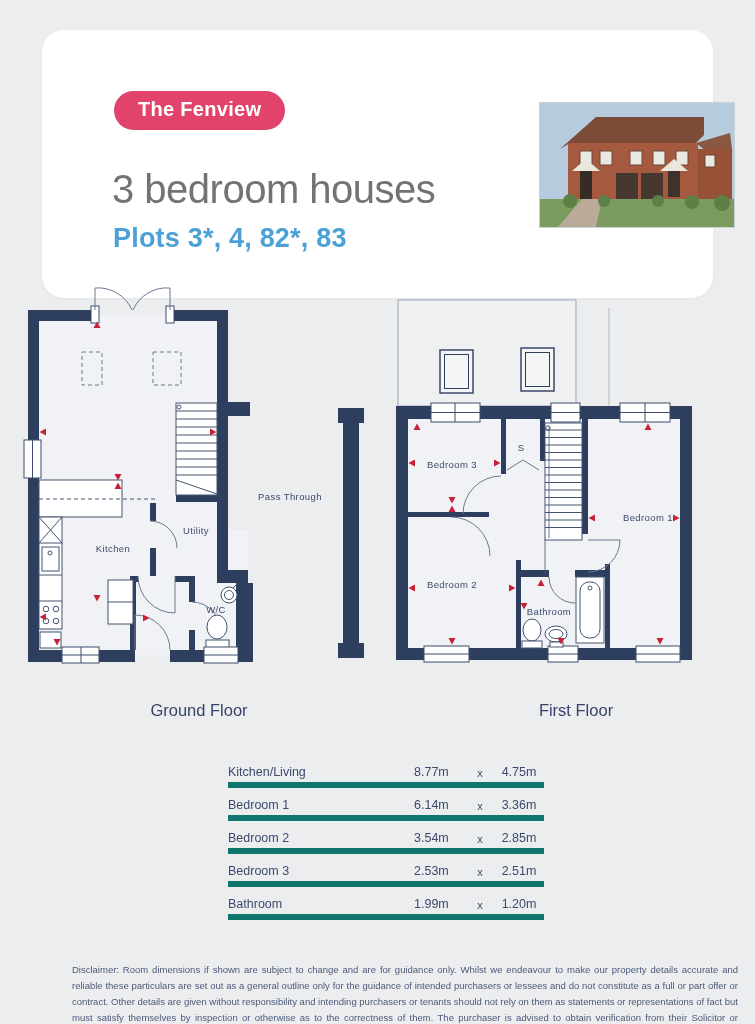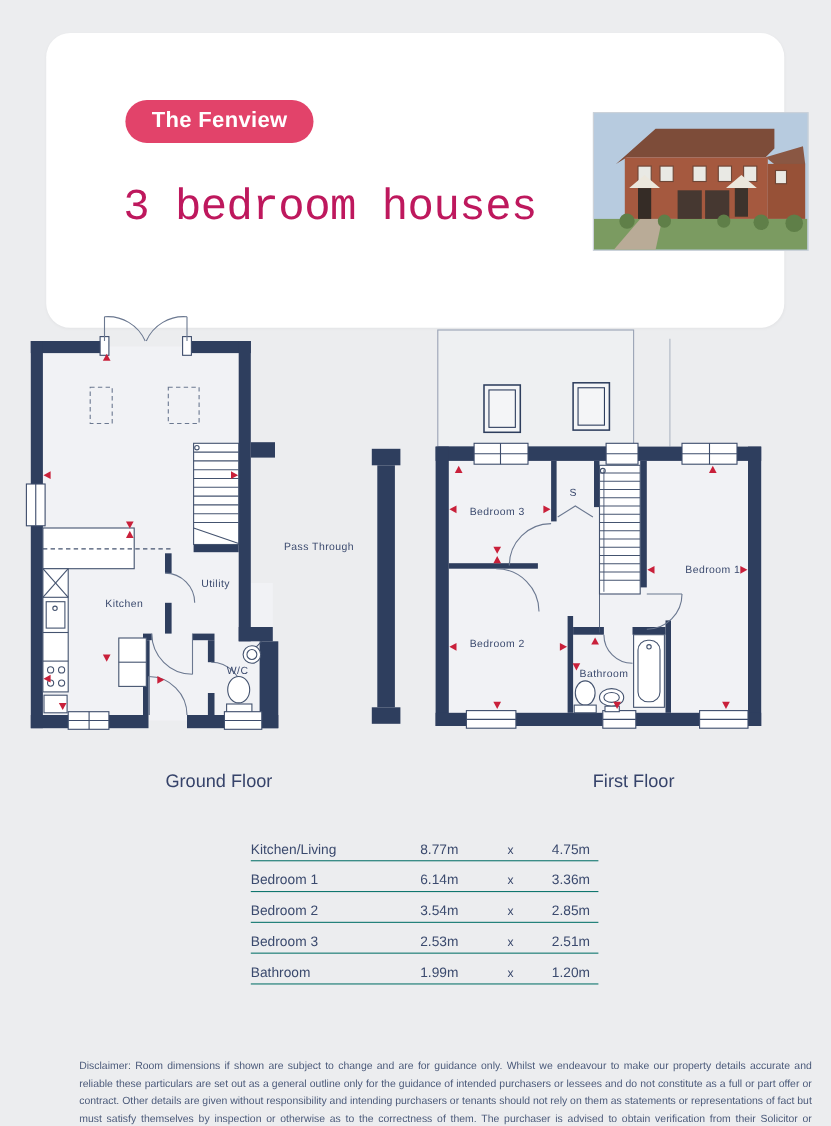--- a/index.html
+++ b/index.html
@@ -1,49 +1,50 @@
 <!DOCTYPE html>
 <html><head>
 <meta charset="utf-8">
 <style>
   html,body{margin:0;padding:0;}
   body{width:755px;height:1024px;background:#ecedef;font-family:"Liberation Sans",sans-serif;position:relative;overflow:hidden;}
   .page{position:absolute;inset:0;}
   
   .card{position:absolute;left:42px;top:30px;width:671px;height:268px;background:#ffffff;border-radius:22px;box-shadow:0 1px 3px rgba(0,0,0,0.04);}
   .badge{position:absolute;left:72px;top:61px;background:#e2436a;color:#ffffff;font-size:20px;font-weight:bold;letter-spacing:.3px;padding:7px 24px 9px 24px;border-radius:20px;}
-  .title{position:absolute;left:70px;top:137px;font-family:Liberation Mono, monospace;font-size:40px;color:#be185d;letter-spacing:-.5px;}
+  .title{position:absolute;left:70px;top:137px;font-family:Liberation Sans, sans-serif;font-size:40px;color:#737373;letter-spacing:-.5px;}
   .subtitle{position:absolute;left:71px;top:193px;font-size:27px;font-weight:bold;color:#4ba1d6;letter-spacing:.2px;}
   .photo{position:absolute;left:497px;top:72px;width:194px;height:124px;border:1px solid #ccd1d8;background:#b7cbdf;}
   
   .plans-svg{position:absolute;left:0;top:280px;width:755px;height:410px;}
   .plans-svg text{font-family:"Liberation Sans",sans-serif;fill:#3b4a6e;font-size:9.5px;letter-spacing:.4px;}
   .floor-title{position:absolute;top:701px;width:160px;text-align:center;font-family:Liberation Sans, sans-serif;font-size:16.5px;color:#36436a;}
   .floor-title.g{left:119px;}
   .floor-title.f{left:496px;}
   
   .dims{position:absolute;left:228px;top:755px;width:316px;color:#3b4a6e;}
-  .drow{display:flex;align-items:flex-end;height:24px;border-bottom:1px solid #0f766e;font-size:12.5px;padding-bottom:3px;box-sizing:content-box;gap:16px;}
+  .drow{display:flex;align-items:flex-end;height:24px;border-bottom:6px solid #0f766e;font-size:12.5px;padding-bottom:3px;box-sizing:content-box;}
   .drow .room{flex:1;text-align:left;}
   .drow .v1{width:52px;text-align:left;}
   .drow .xx{width:28px;text-align:center;font-size:11px;}
   .drow .v2{width:50px;text-align:center;}
   .total{margin-top:7px;text-align:right;padding-right:38px;font-weight:bold;font-size:12.5px;}
   
   .note{position:absolute;left:72px;top:941px;font-size:13px;font-weight:bold;color:#2e3e5e;letter-spacing:.1px;}
   .disclaimer{position:absolute;left:72px;top:962px;width:666px;font-size:9.5px;line-height:15.9px;color:#4b5a7a;text-align:justify;}
 </style>
 </head>
 <body>
 
 <div class="page">
 
   <div class="card">
     <div class="badge">The Fenview</div>
     <div class="title">3 bedroom houses</div>
+    <div class="subtitle">Plots 3*, 4, 82*, 83</div>
 
     <svg class="photo" viewBox="0 0 194 124" aria-hidden="true">
       <rect x="0" y="0" width="194" height="124" fill="#b7cbdf"></rect>
       <rect x="0" y="96" width="194" height="28" fill="#7b9b61"></rect>
       <polygon points="18,124 42,96 62,96 56,124" fill="#b9ab97"></polygon>
 
       <polygon points="20,46 56,14 164,14 164,32 156,40 30,40" fill="#7d4c39"></polygon>
       <polygon points="156,40 190,30 192,46 166,48" fill="#8a5743"></polygon>
 
       <rect x="28" y="40" width="130" height="56" fill="#a5593f"></rect>

